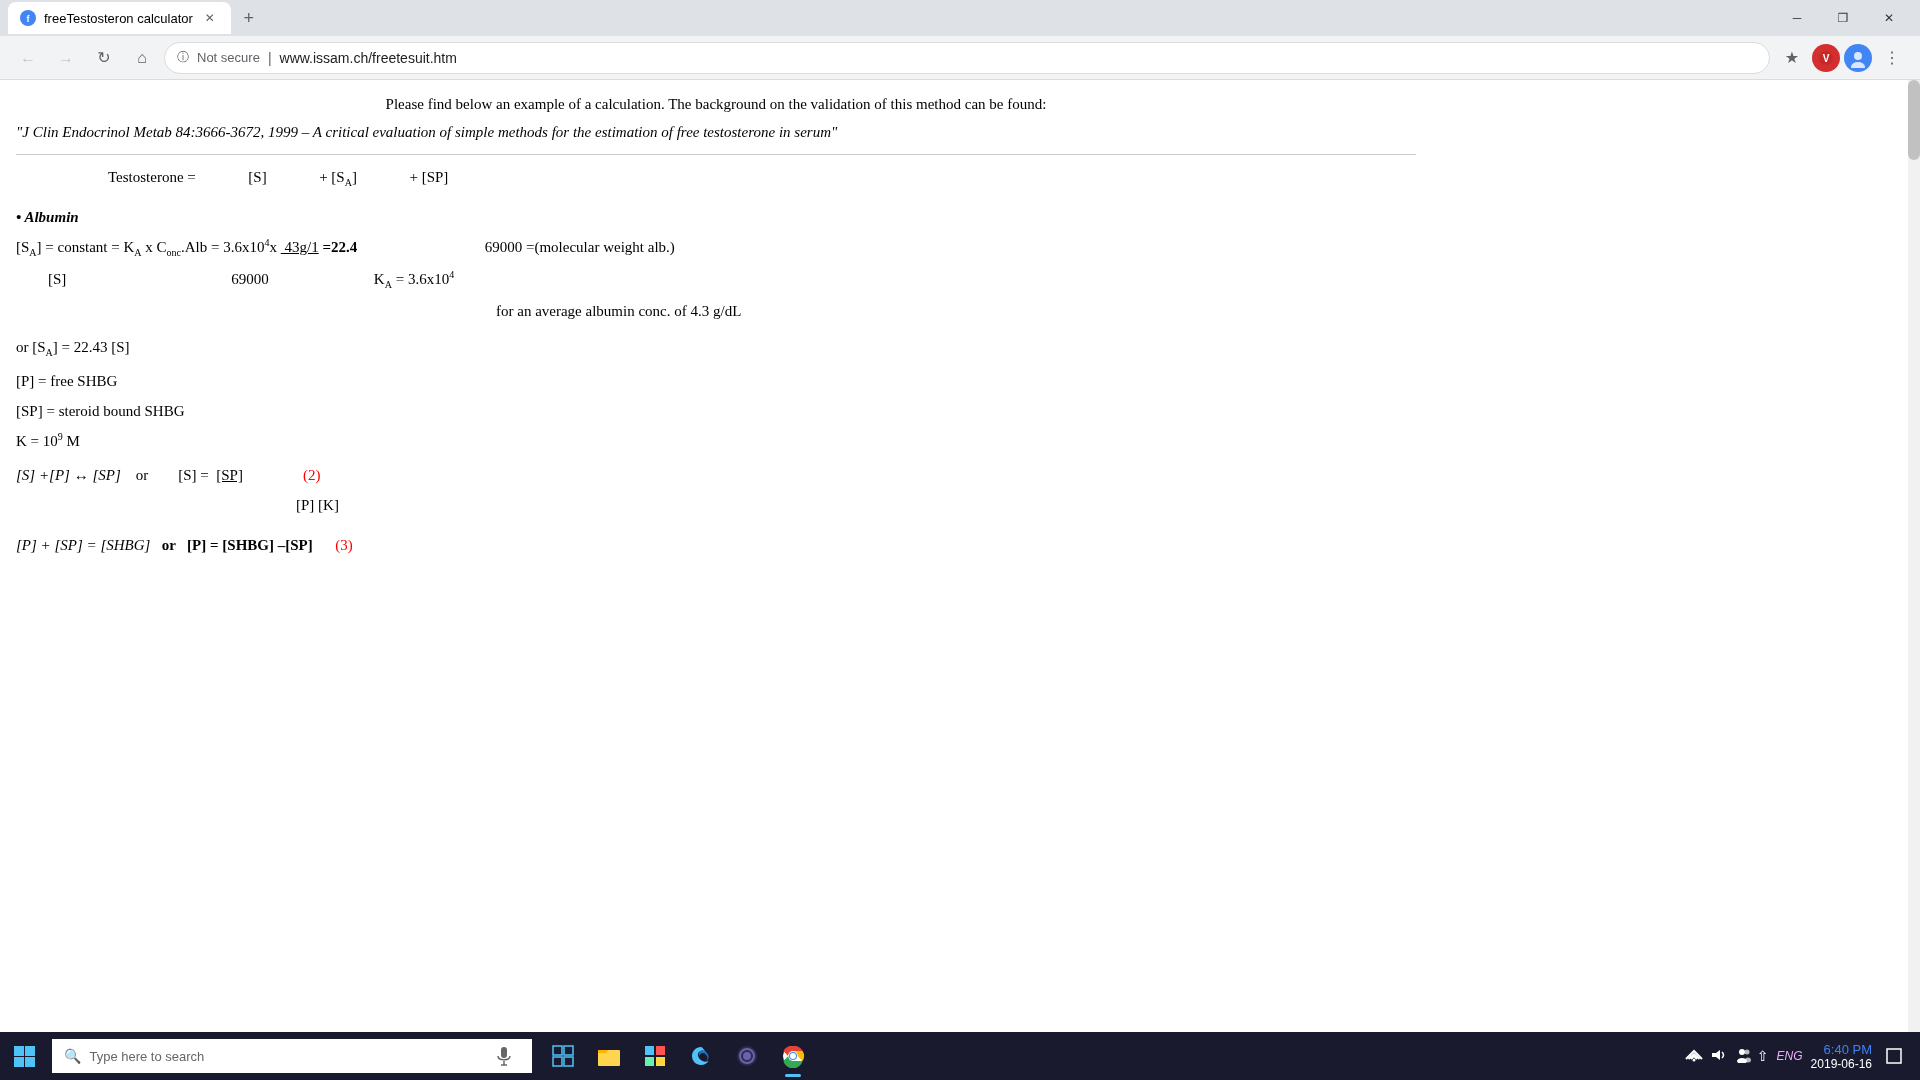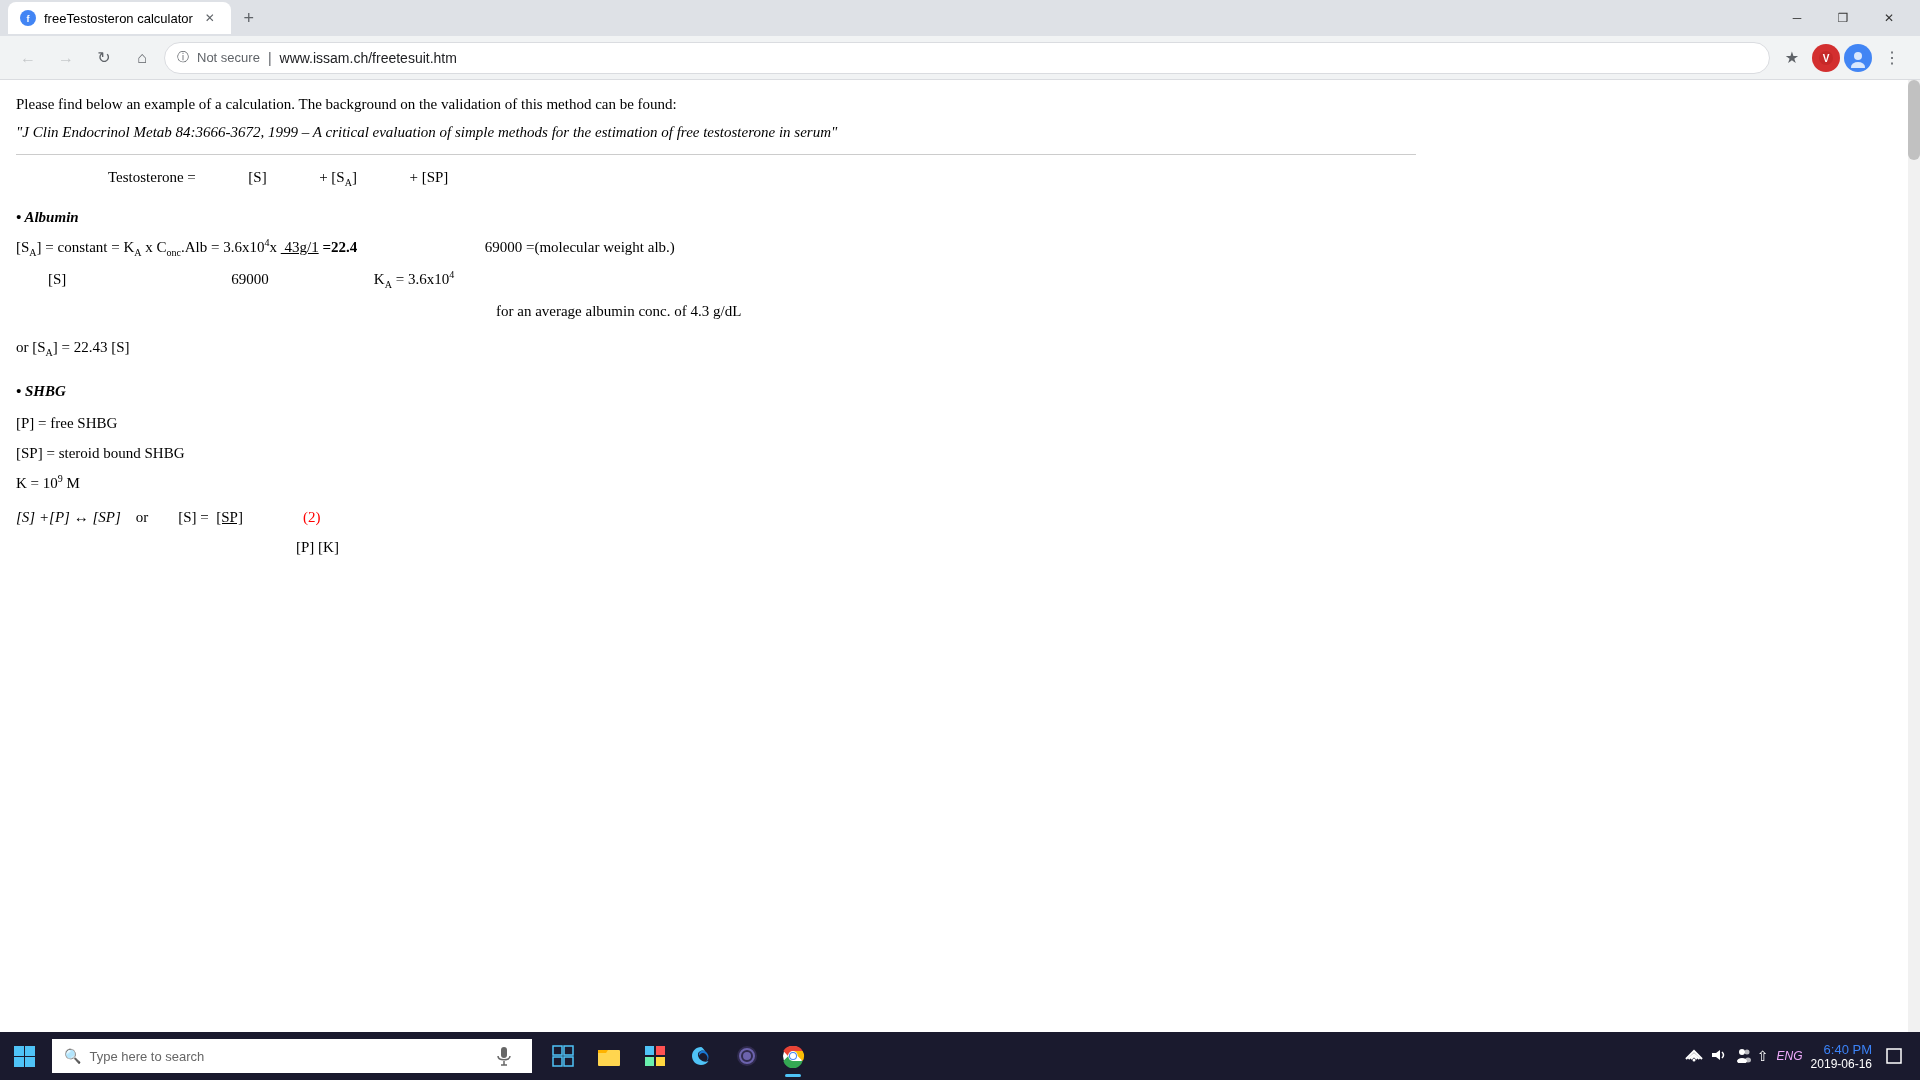--- a/index.html
+++ b/index.html
@@ -165,21 +165,21 @@
     }
 
     .content-area {
       font-family: Times New Roman, serif;
       font-size: 15px;
       line-height: 1.6;
       color: #000;
       max-width: 1400px;
     }
 
-    .intro-text { margin-bottom: 4px; }
+    .intro-text { margin-bottom: 4px; text-align: center; }
     .italic-ref { font-style: italic; }
 
     hr.divider {
       border: none;
       border-top: 1px solid #ccc;
       margin: 10px 0;
     }
 
     .formula-line { margin: 6px 0; }
     .formula-indent { margin-left: 92px; }
@@ -379,23 +379,20 @@
       </p>
       <p class="formula-line" style="margin-left: 480px; margin-top: 2px;">
         <span>for an average albumin conc. of 4.3 g/dL</span>
       </p>
 
       <p class="formula-line" style="margin-top: 12px;">
         or [S<sub>A</sub>] = 22.43 [S]
       </p>
 
 
-      <div class="bullet-section" style="margin-top: 18px;">
-        <span class="bullet-title">• SHBG</span>
-      </div>
 
       <p class="formula-line" style="margin-top: 8px;">
         <span>[P] = free SHBG</span>
       </p>
       <p class="formula-line">
         <span>[SP] = steroid bound SHBG</span>
       </p>
       <p class="formula-line" style="margin-top: 6px;">
         K = 10<sup>9</sup> M
       </p>
@@ -406,20 +403,29 @@
         <span>or</span>
         &nbsp;&nbsp;&nbsp;&nbsp;&nbsp;&nbsp;
         [S] = &nbsp;<span class="underline">[SP]</span>
         &nbsp;&nbsp;&nbsp;&nbsp;&nbsp;&nbsp;&nbsp;&nbsp;&nbsp;&nbsp;&nbsp;&nbsp;&nbsp;&nbsp;
         <span class="red">(2)</span>
       </p>
       <p class="formula-line" style="margin-left: 280px;">
         <span>[P] [K]</span>
       </p>
 
+      <p class="formula-line" style="margin-top: 16px;">
+        <em>[P] + [SP] = [SHBG]</em>
+        &nbsp;
+        <span><strong>or</strong></span>
+        &nbsp;
+        <span class="bold">[P] = [SHBG] –[SP]</span>
+        &nbsp;&nbsp;&nbsp;&nbsp;
+        <span class="red">(3)</span>
+      </p>
 
     </div>
 
     <div class="scrollbar">
       <div class="scrollbar-thumb"></div>
     </div>
 
   </div>
 
   <div class="taskbar">

